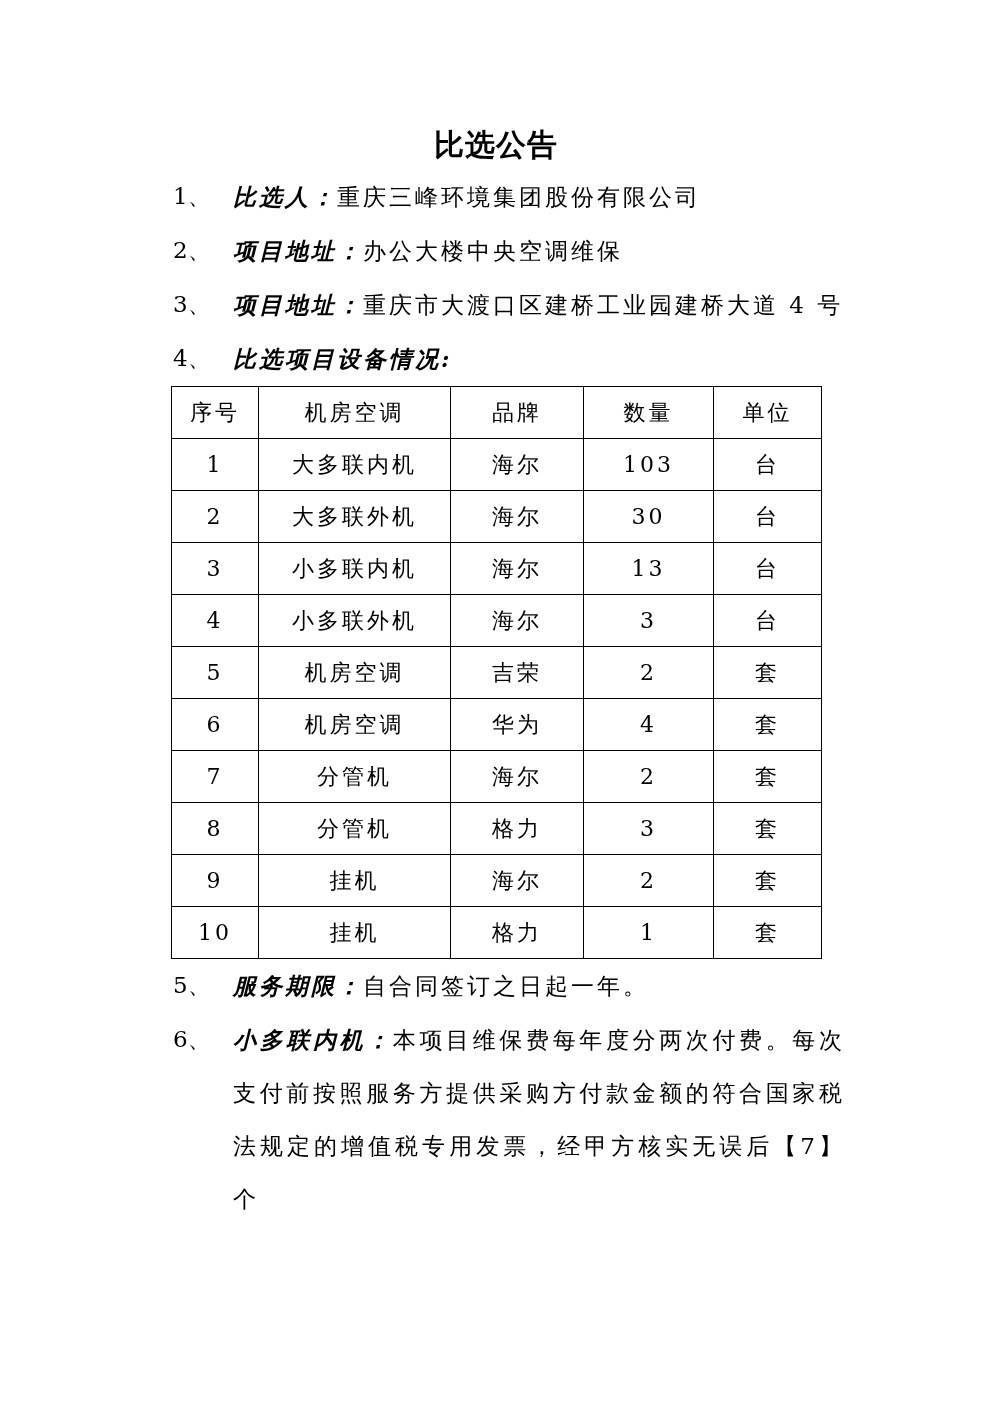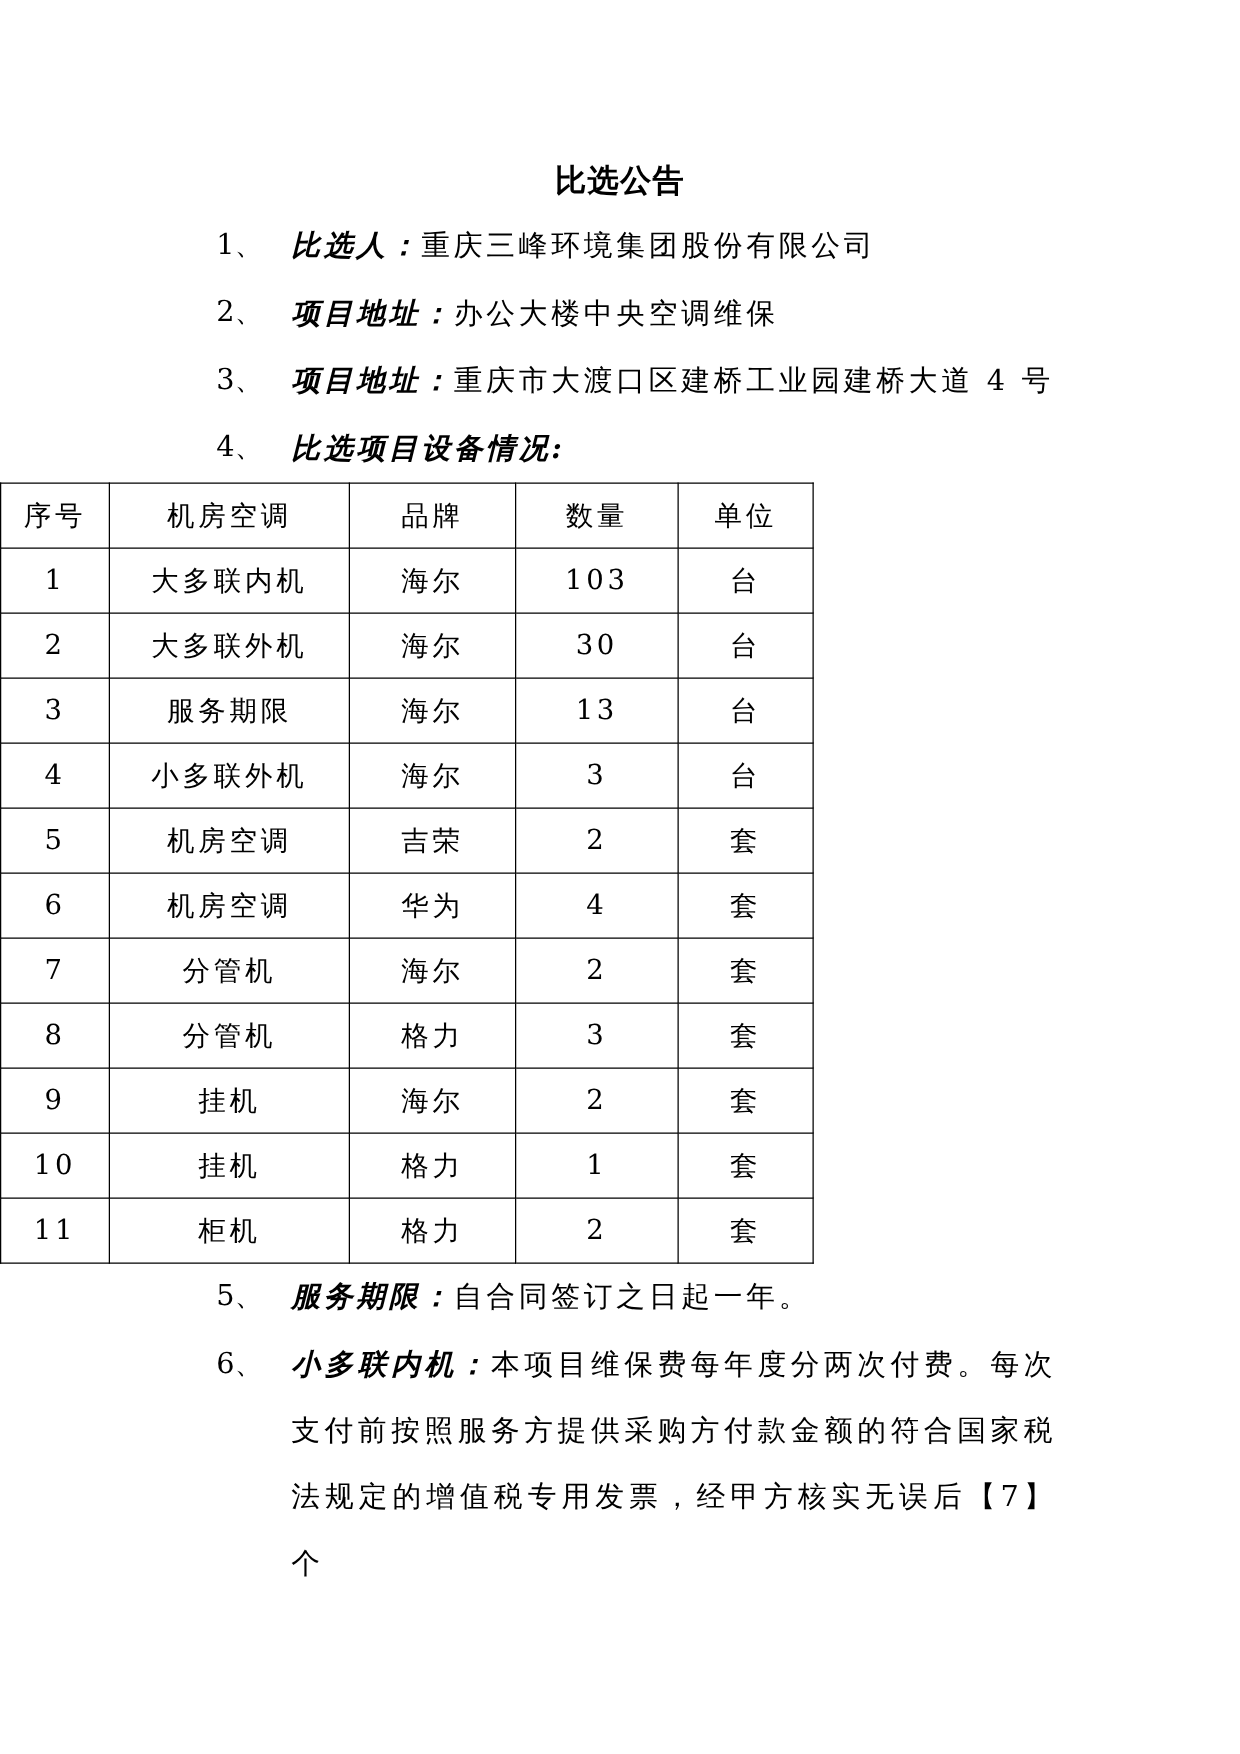--- a/index.html
+++ b/index.html
@@ -10,21 +10,21 @@
     background: #ffffff;
     color: #000000;
     font-family: "DejaVu Serif", "Liberation Serif", serif;
     overflow: hidden;
     box-sizing: border-box;
   }
   .title {
     padding-top: 124px;
     text-align: center;
     font-family: "DejaVu Sans", "Liberation Sans", sans-serif;
-    font-size: 25px;
+    font-size: 30px;
     font-weight: bold;
     letter-spacing: 1px;
     line-height: 41px;
     margin-bottom: 5px;
   }
   .items {
     margin-left: 173px;
     width: 672px;
   }
   .item {
@@ -39,20 +39,21 @@
     letter-spacing: 0;
   }
   .item .body { flex: 1 1 auto; }
   .item .lbl { font-weight: bold; font-style: italic; }
   .item.justified .body {
     text-align: justify;
     text-align-last: justify;
     text-justify: inter-character;
   }
   table.equip {
+    margin-left: 171px;
     width: 651px;
     border-collapse: collapse;
     table-layout: fixed;
     padding-left: 41px;
   }
   table.equip th, table.equip td {
     border: 1.5px solid #000000;
     text-align: center;
     vertical-align: middle;
     height: 51px;
@@ -121,21 +122,21 @@
       </tr>
       <tr>
         <td>2</td>
         <td>大多联外机</td>
         <td>海尔</td>
         <td>30</td>
         <td>台</td>
       </tr>
       <tr>
         <td>3</td>
-        <td>服务期限</td>
+        <td>小多联内机</td>
         <td>海尔</td>
         <td>13</td>
         <td>台</td>
       </tr>
       <tr>
         <td>4</td>
         <td>小多联外机</td>
         <td>海尔</td>
         <td>3</td>
         <td>台</td>
@@ -175,27 +176,20 @@
         <td>2</td>
         <td>套</td>
       </tr>
       <tr>
         <td>10</td>
         <td>挂机</td>
         <td>格力</td>
         <td>1</td>
         <td>套</td>
       </tr>
-      <tr>
-        <td>11</td>
-        <td>柜机</td>
-        <td>格力</td>
-        <td>2</td>
-        <td>套</td>
-      </tr>
     </tbody>
   </table>
 
   <div class="items">
     <div class="item">
       <span class="num">5、</span>
       <span class="body"><b class="lbl">服务期限：</b><span>自合同签订之日起一年。</span></span>
     </div>
     <div class="item justified">
       <span class="num">6、</span>

